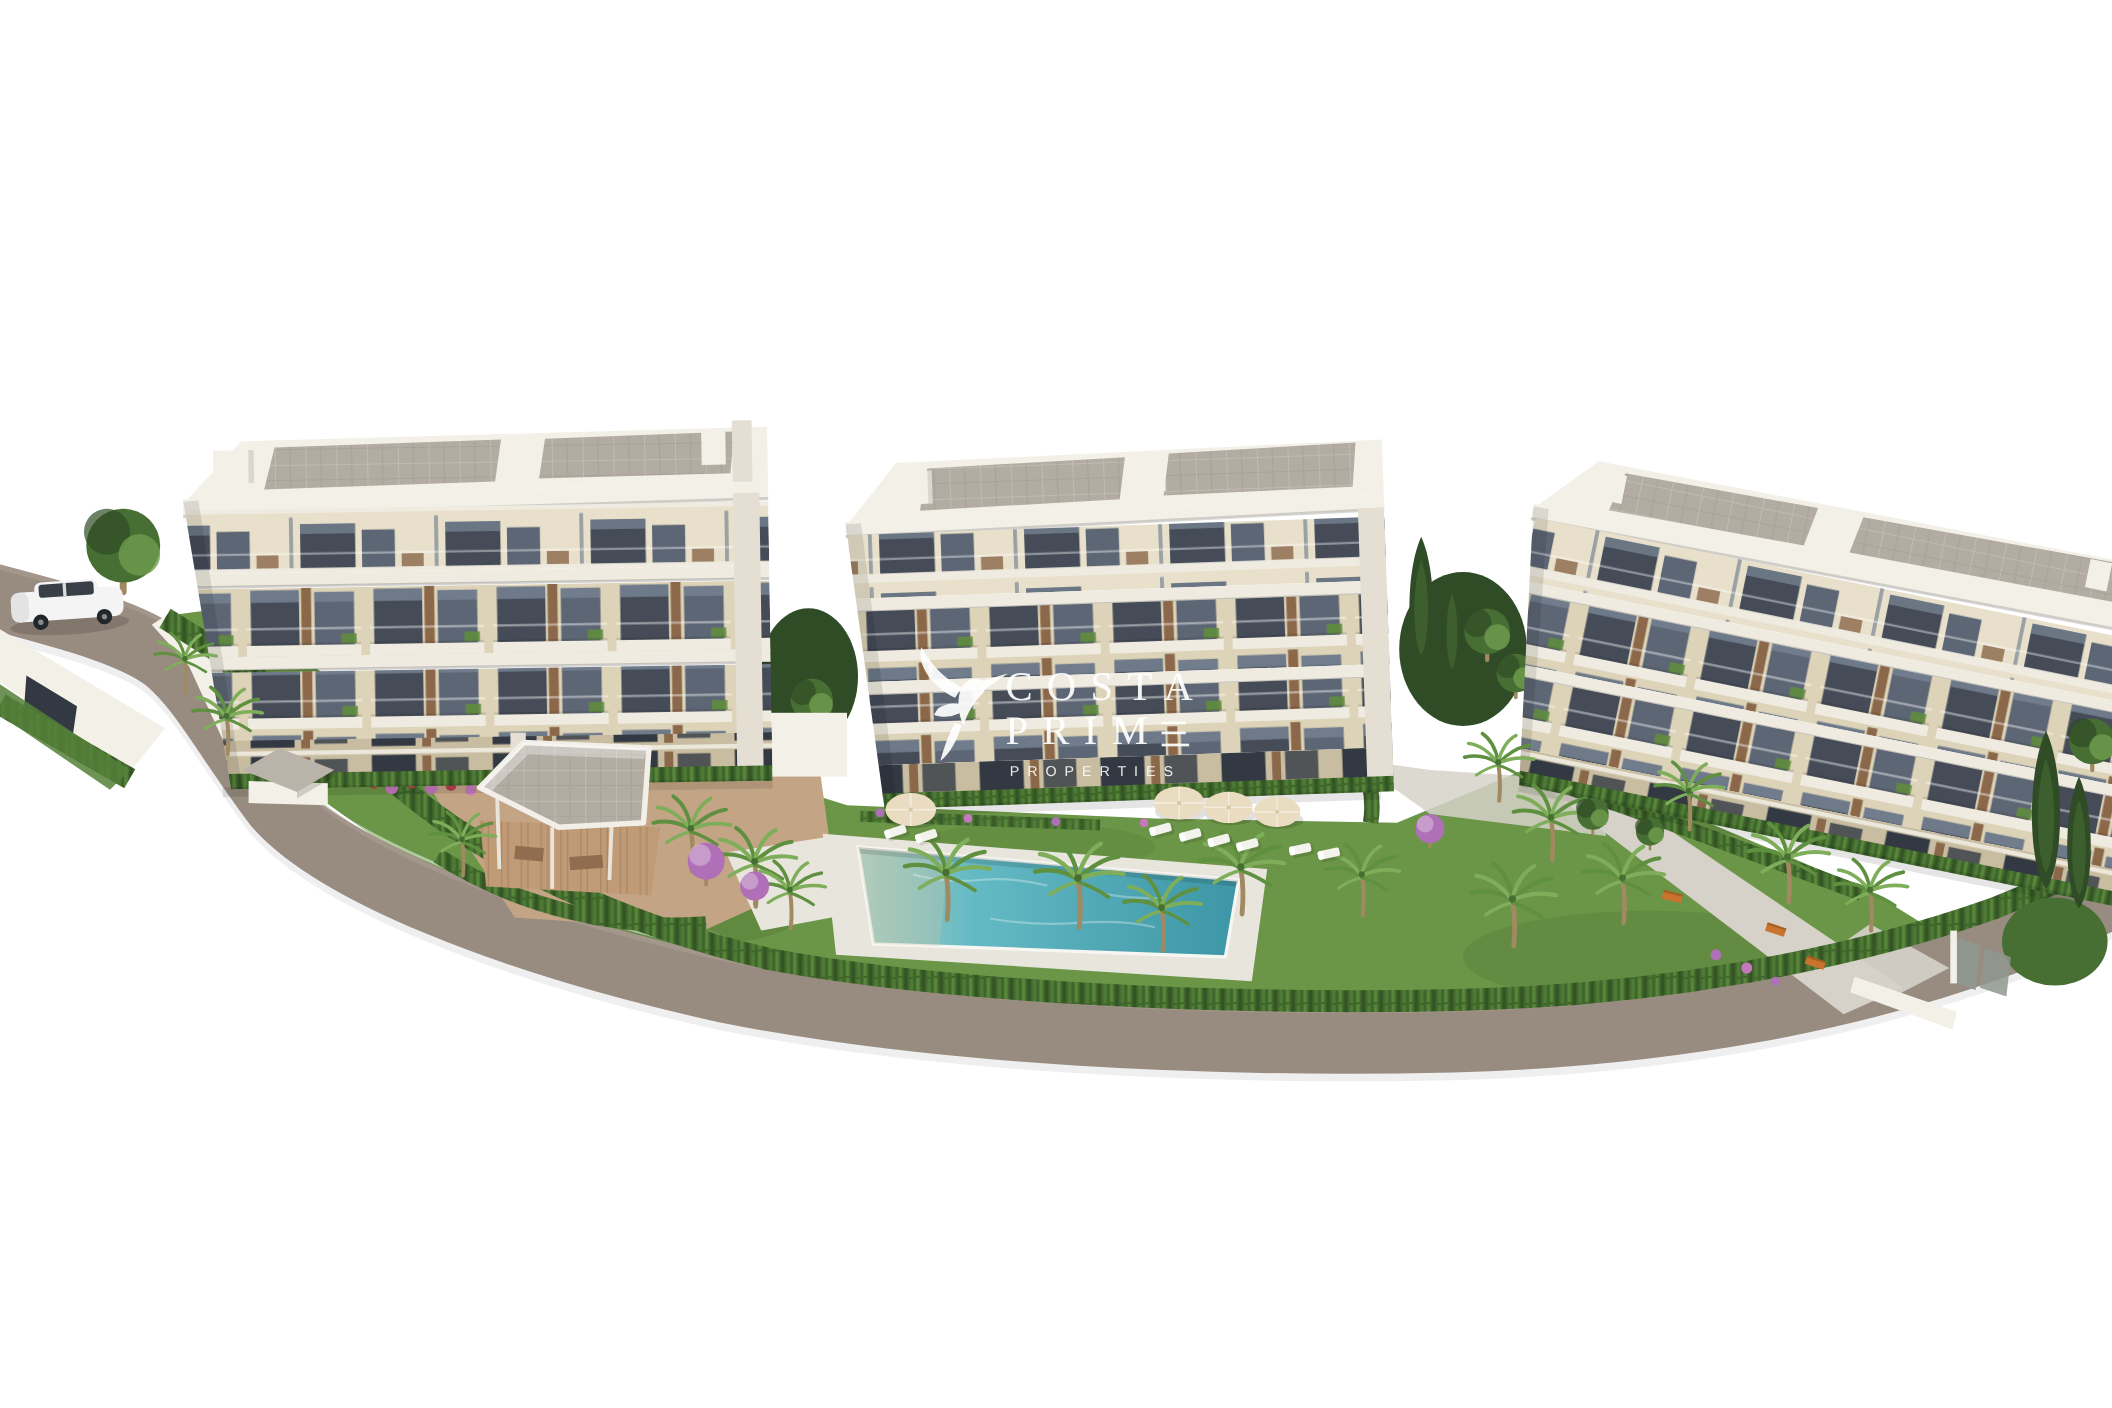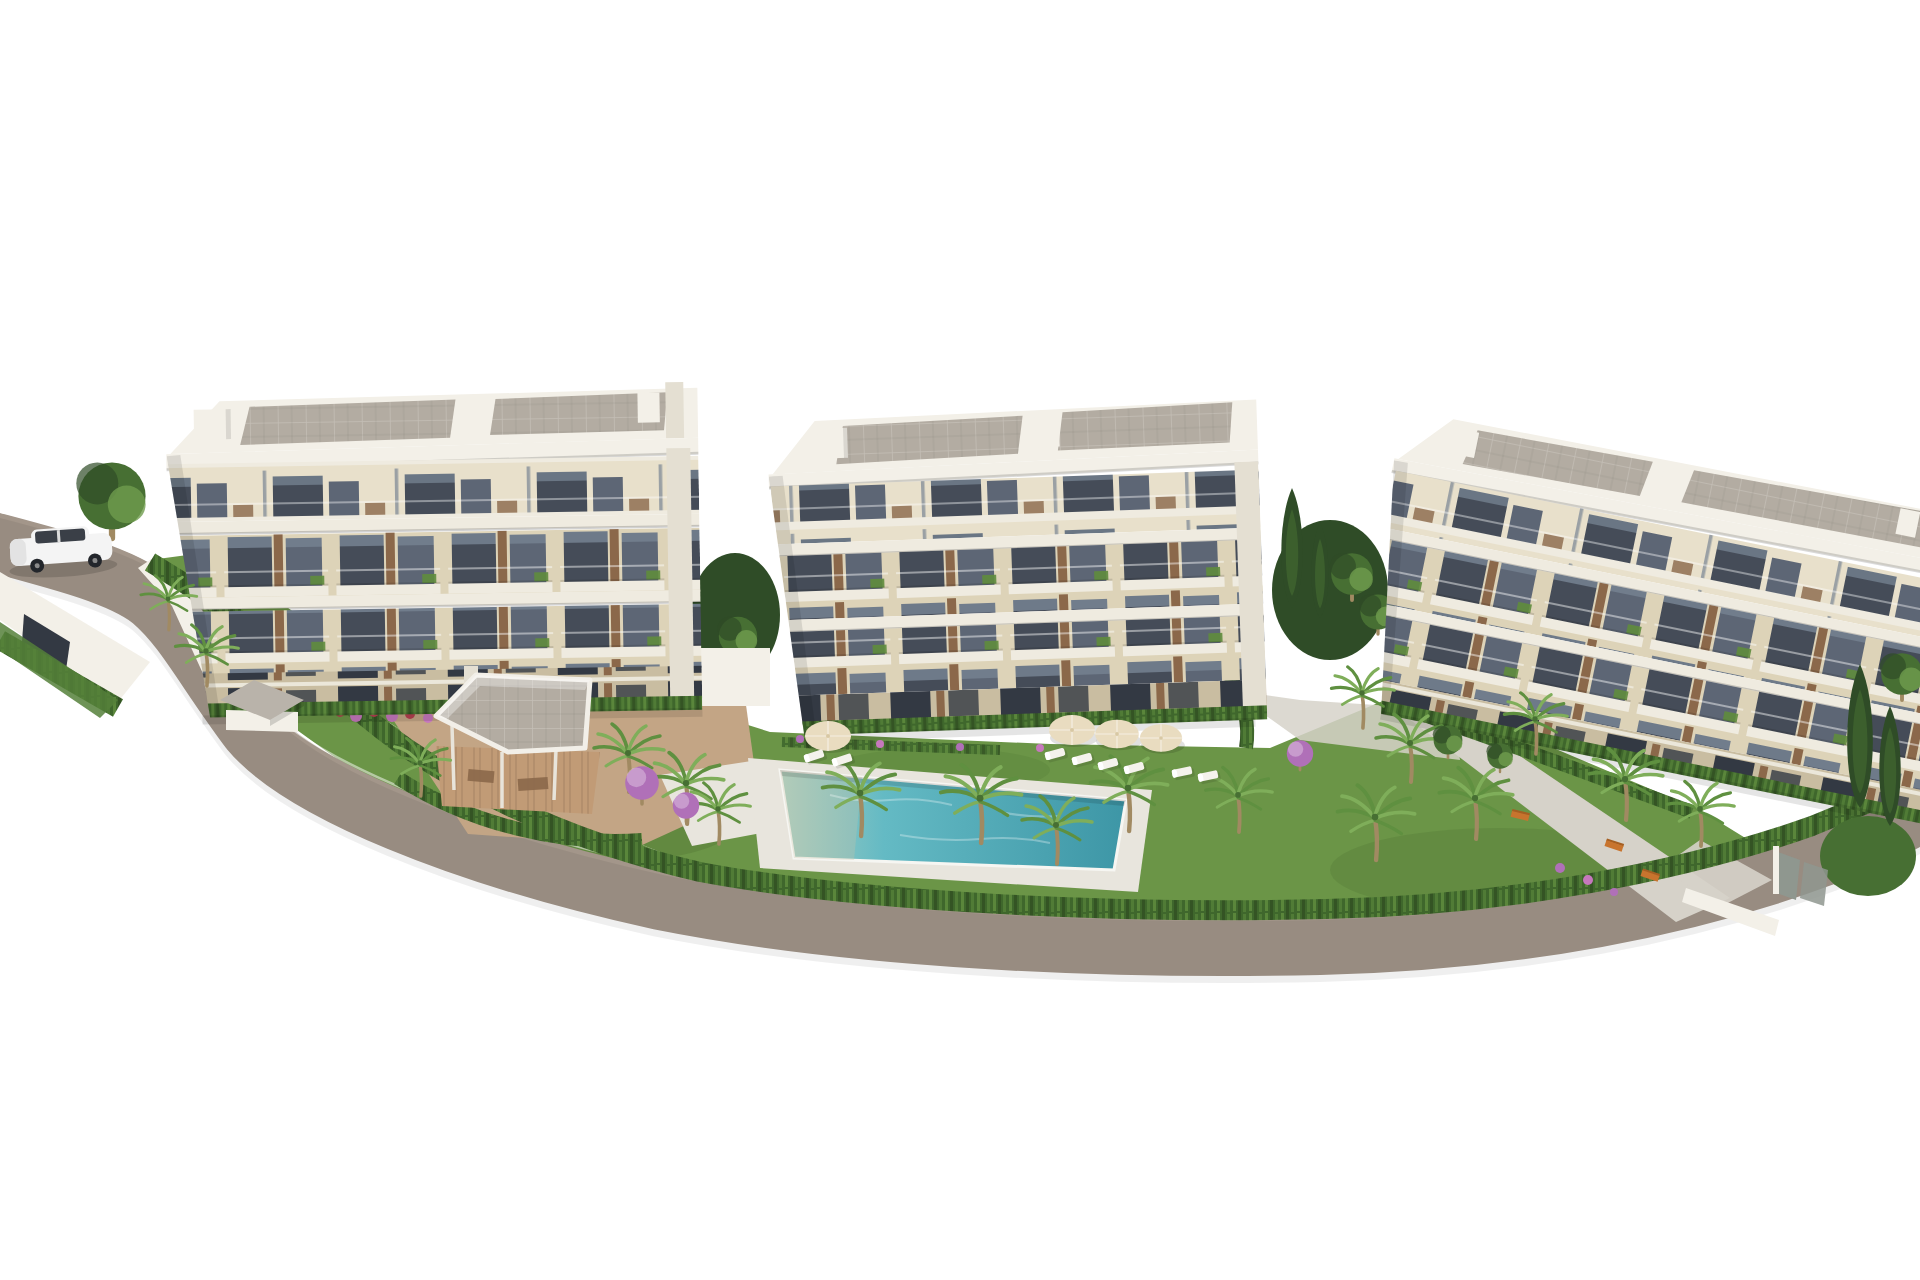--- a/index.html
+++ b/index.html
@@ -396,13 +396,27 @@
     <rect x="22" y="0" width="58" height="17" rx="6" class="f-car"></rect>
     <rect x="26" y="2" width="50" height="12" rx="3" class="f-carglass"></rect>
     <rect x="48" y="2" width="3" height="12" fill="#dcdcdc"></rect>
     <circle cx="26" cy="36" r="7" fill="#23262b"></circle>
         <circle cx="26" cy="36" r="2.5" fill="#8a8a8a"></circle>
     <circle cx="84" cy="35" r="7" fill="#23262b"></circle>
         <circle cx="84" cy="35" r="2.5" fill="#8a8a8a"></circle>
   </g>
 </svg>
 
+<div class="watermark">
+  <svg class="wm-bird" viewBox="0 0 100 120">
+    <path d="M44 52 C20 40 8 20 12 4 C22 22 34 34 50 42 C48 46 46 49 44 52 Z" fill="#fff"></path>
+    <path d="M50 42 C56 34 64 32 70 36 C74 39 74 44 70 48 C62 56 56 66 52 78 C46 66 46 52 50 42 Z" fill="#fff"></path>
+    <path d="M70 36 L94 29 L71 45 Z" fill="#fff"></path>
+    <path d="M28 62 C38 56 48 56 54 62 C46 70 34 72 24 68 Z" fill="#fff"></path>
+    <path d="M50 78 C46 92 40 104 30 112 C34 98 38 86 44 76 Z" fill="#fff"></path>
+  </svg>
+  <div class="wm-text">
+    <div class="wm-line1">COSTA</div>
+    <div class="wm-line2"><span>PRIM</span><span class="wm-e">E</span></div>
+    <div class="wm-line3">PROPERTIES</div>
+  </div>
 </div>
+</div>
 
 </body></html>

